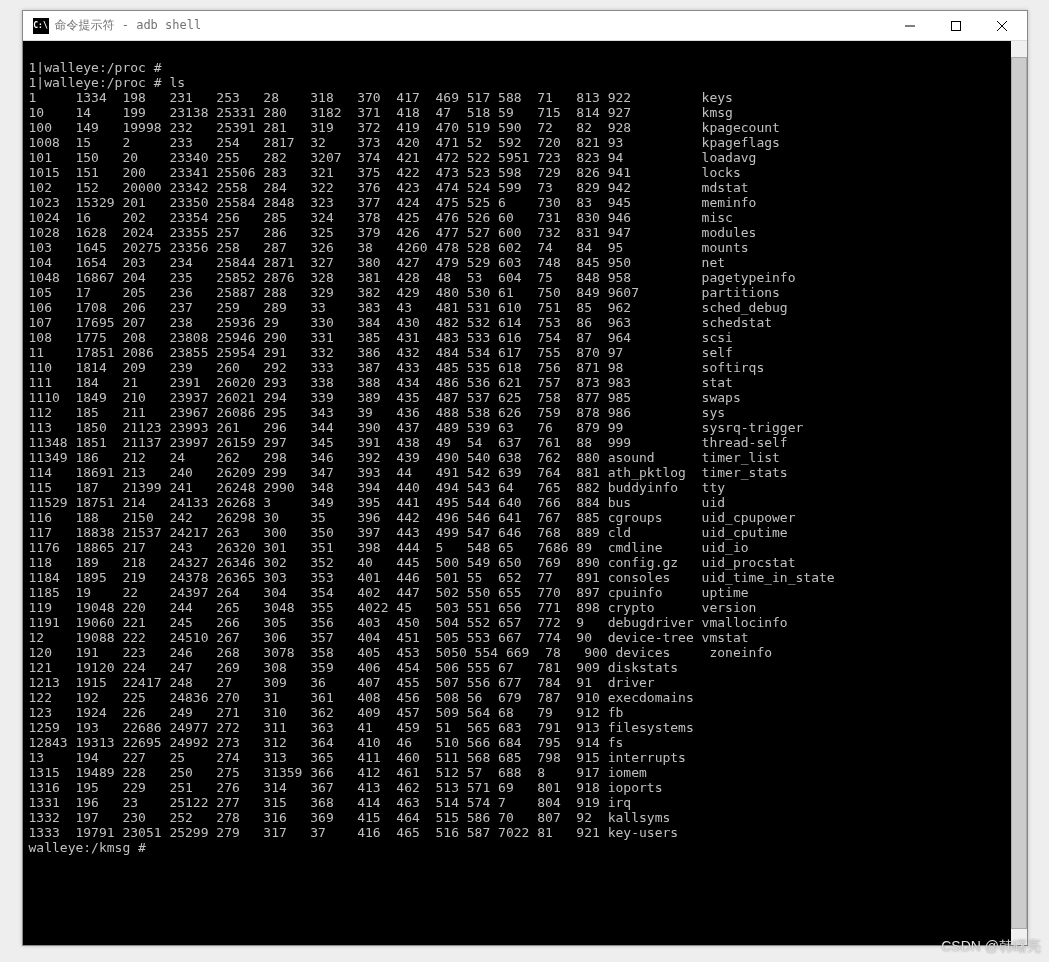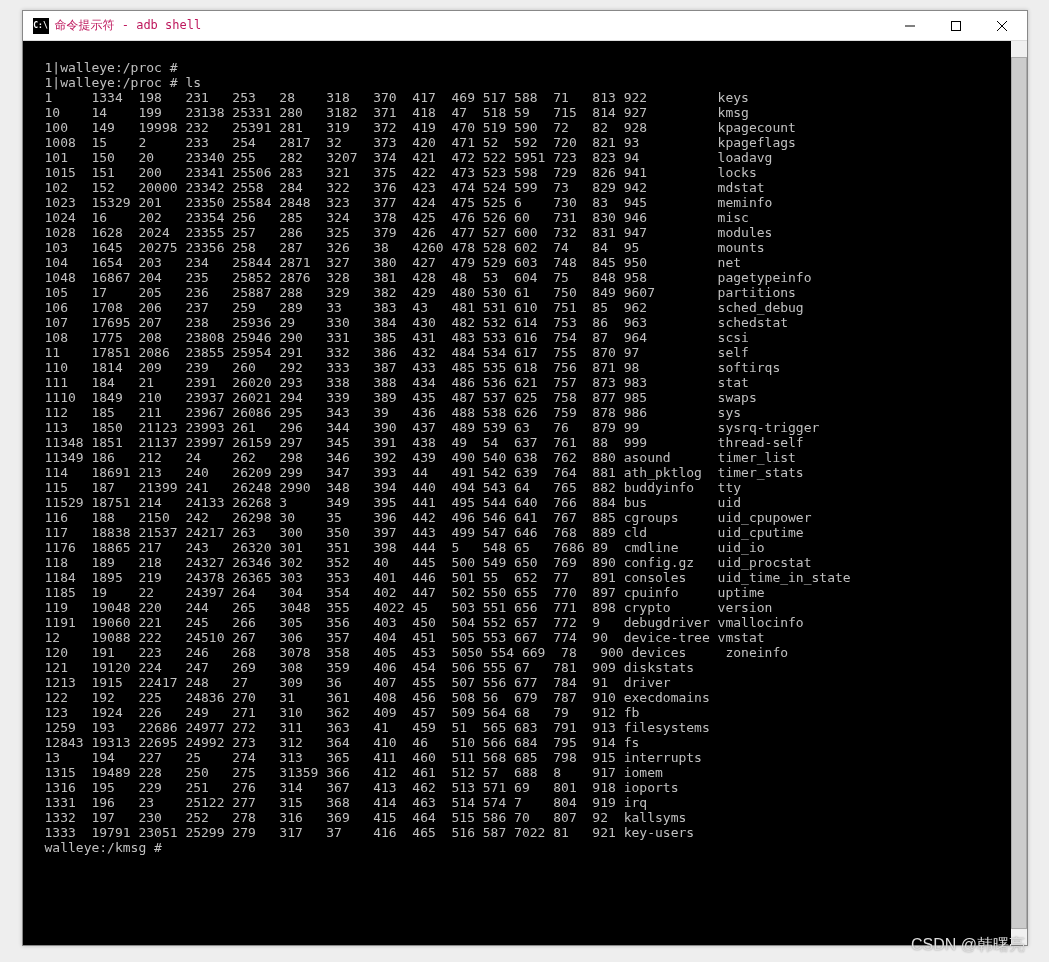--- a/index.html
+++ b/index.html
@@ -38,42 +38,42 @@
       display: flex;
       align-items: center;
       justify-content: center;
       color: #fff;
       font-size: 8px;
       font-family: Consolas, monospace;
       font-weight: bold;
     }
     .title-bar .title {
       font-size: 12px;
-      color: #be185d;
+      color: #737373;
       flex: 1;
     }
     .title-bar .buttons {
       display: flex;
     }
     .title-bar .btn {
       width: 46px;
       height: 28px;
       display: flex;
       align-items: center;
       justify-content: center;
       font-size: 11px;
       color: #000;
       font-family: Arial, sans-serif;
     }
     .title-bar .btn svg { width: 10px; height: 10px; }
     .client {
       flex: 1;
       background: #000;
       color: #c0c0c0;
-      padding: 4px 22px;
+      padding: 4px 6px;
       font-family: "NSimSun", "Consolas", monospace;
       font-size: 13px;
       line-height: 15px;
       white-space: pre;
       overflow: hidden;
       position: relative;
     }
     .scrollbar {
       position: absolute;
       right: 0;
@@ -87,23 +87,23 @@
       top: 16px;
       bottom: 16px;
       left: 0;
       right: 0;
       background: #ccc;
       border: 1px solid #aaa;
     }
     .watermark {
       position: absolute;
       bottom: 6px;
-      right: 24px;
+      right: 8px;
       color: #dddddd;
-      font-size: 16px;
+      font-size: 14px;
       font-family: Arial, sans-serif;
       text-shadow: 0 0 2px rgba(0,0,0,0.4);
     }
   </style>
 </head>
 <body>
 
 <div class="window">
   <div class="title-bar">
     <div class="icon">C:\</div>

